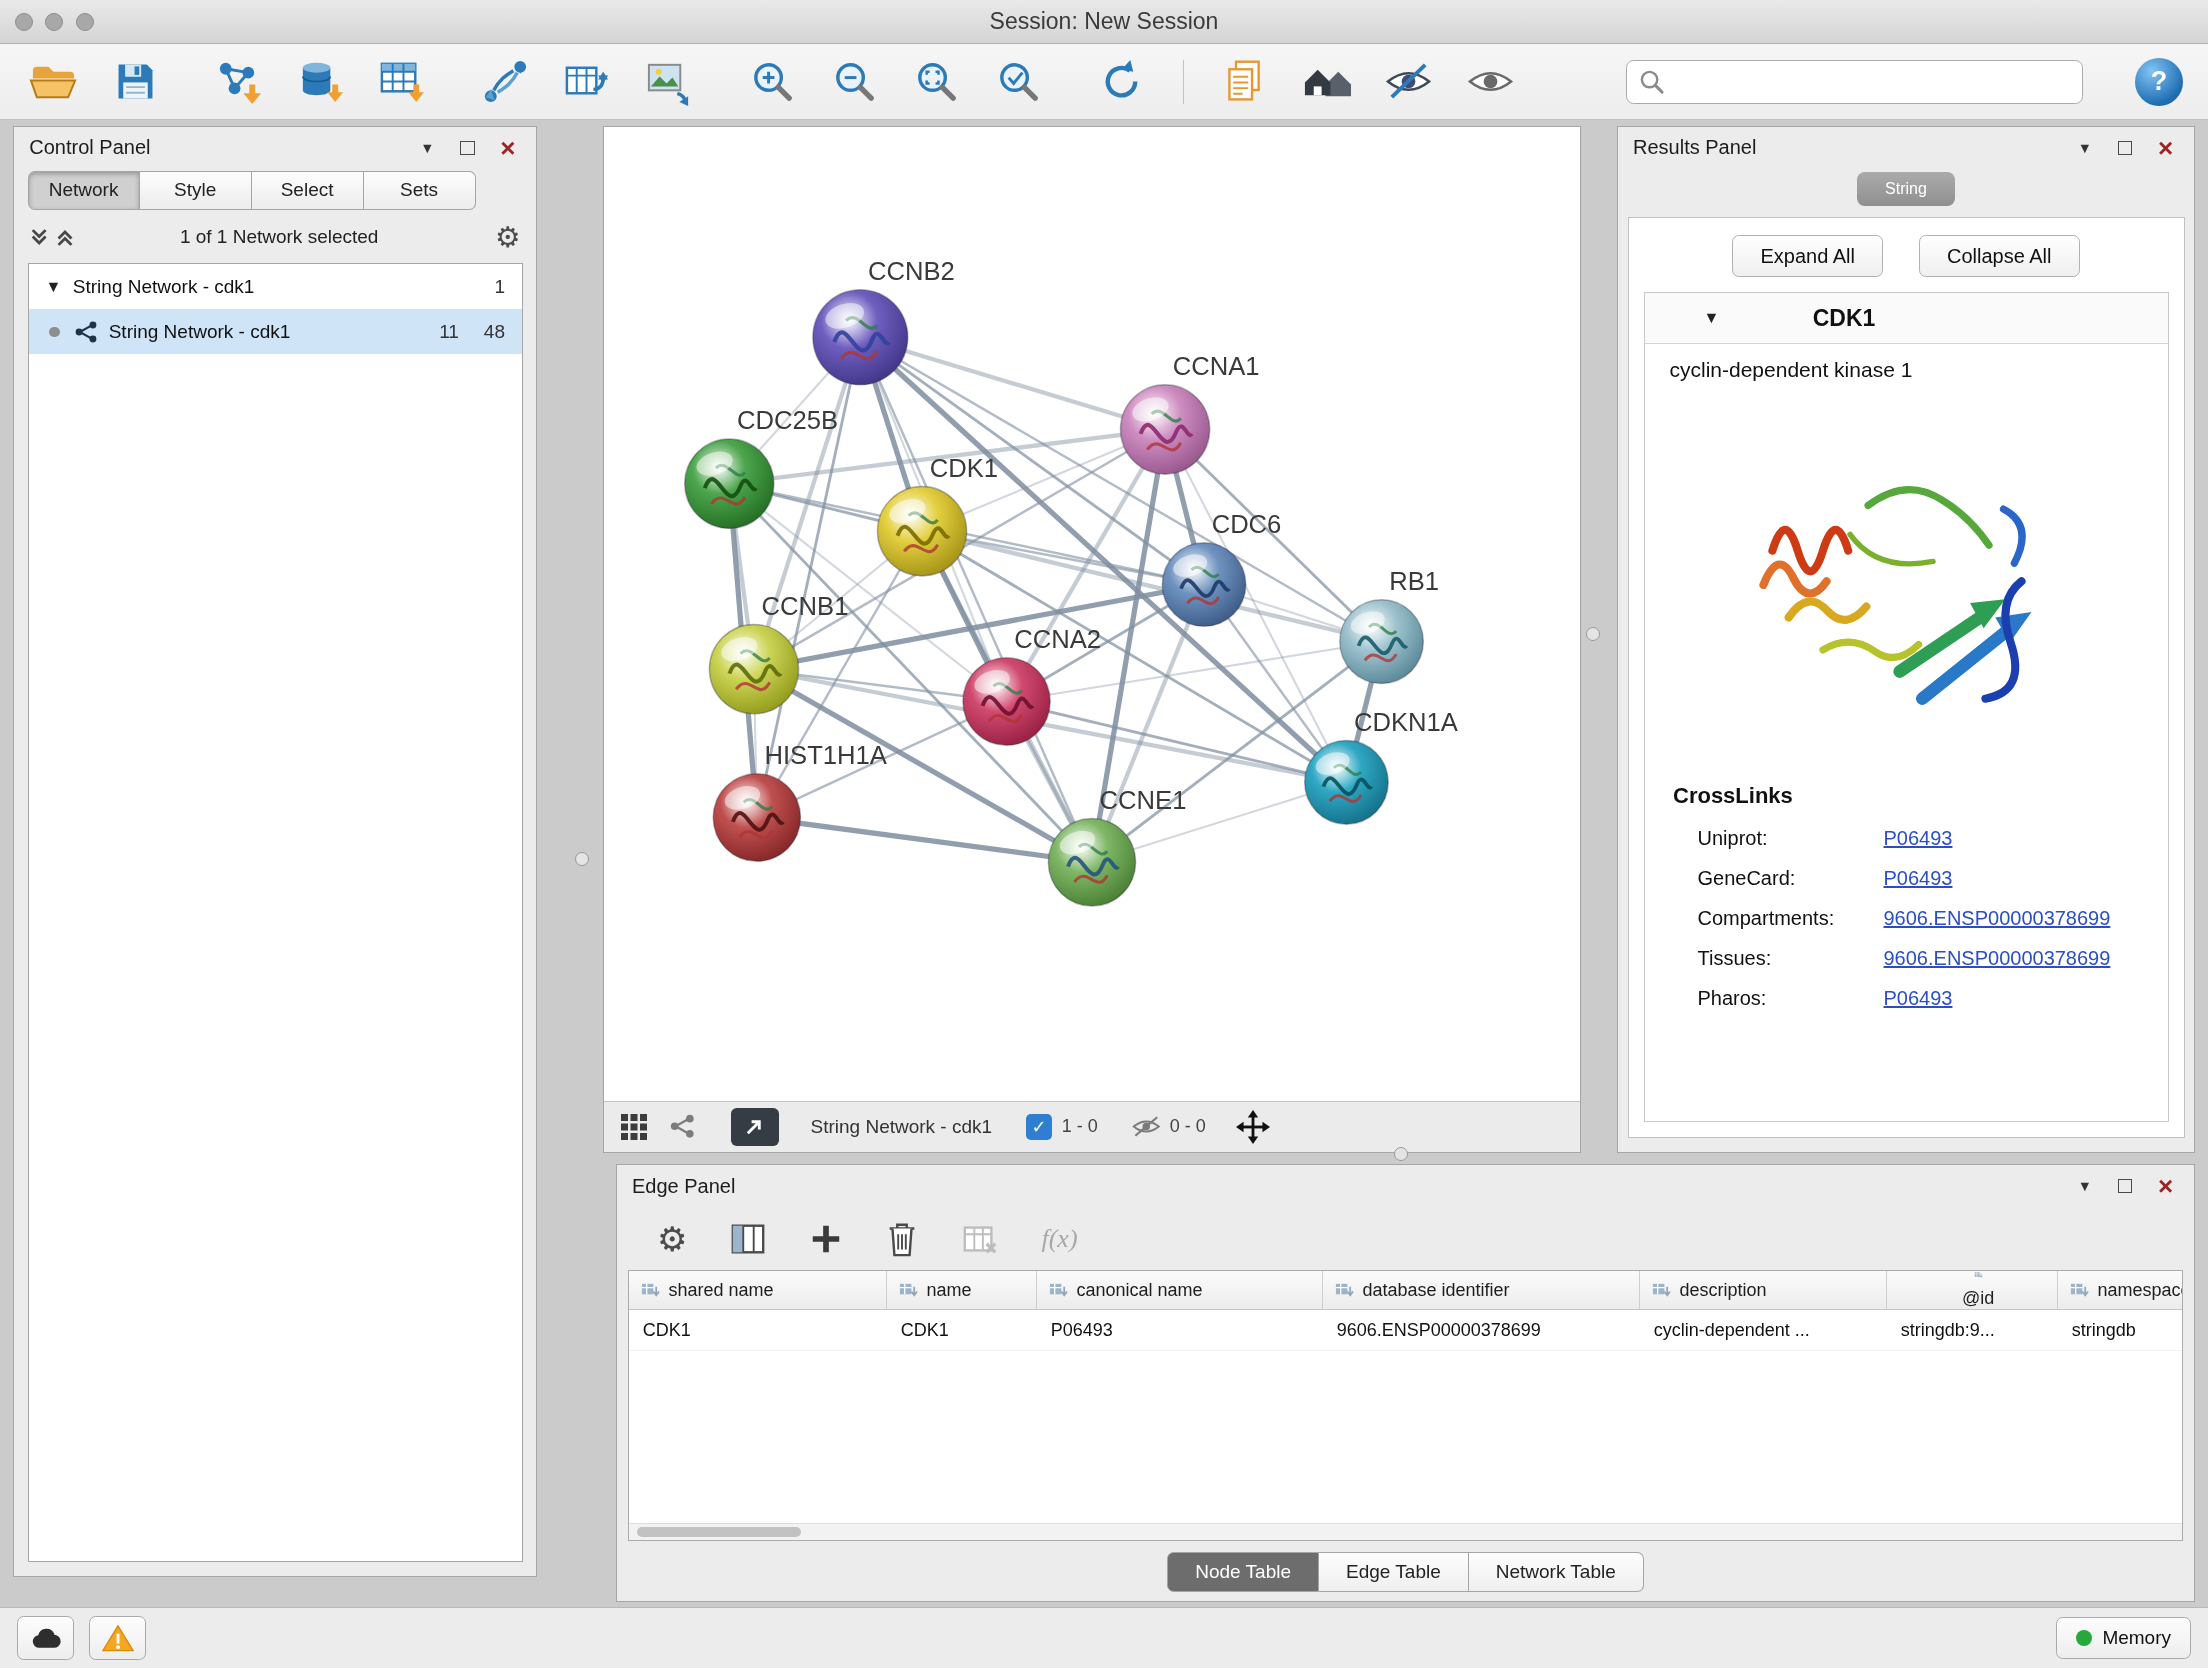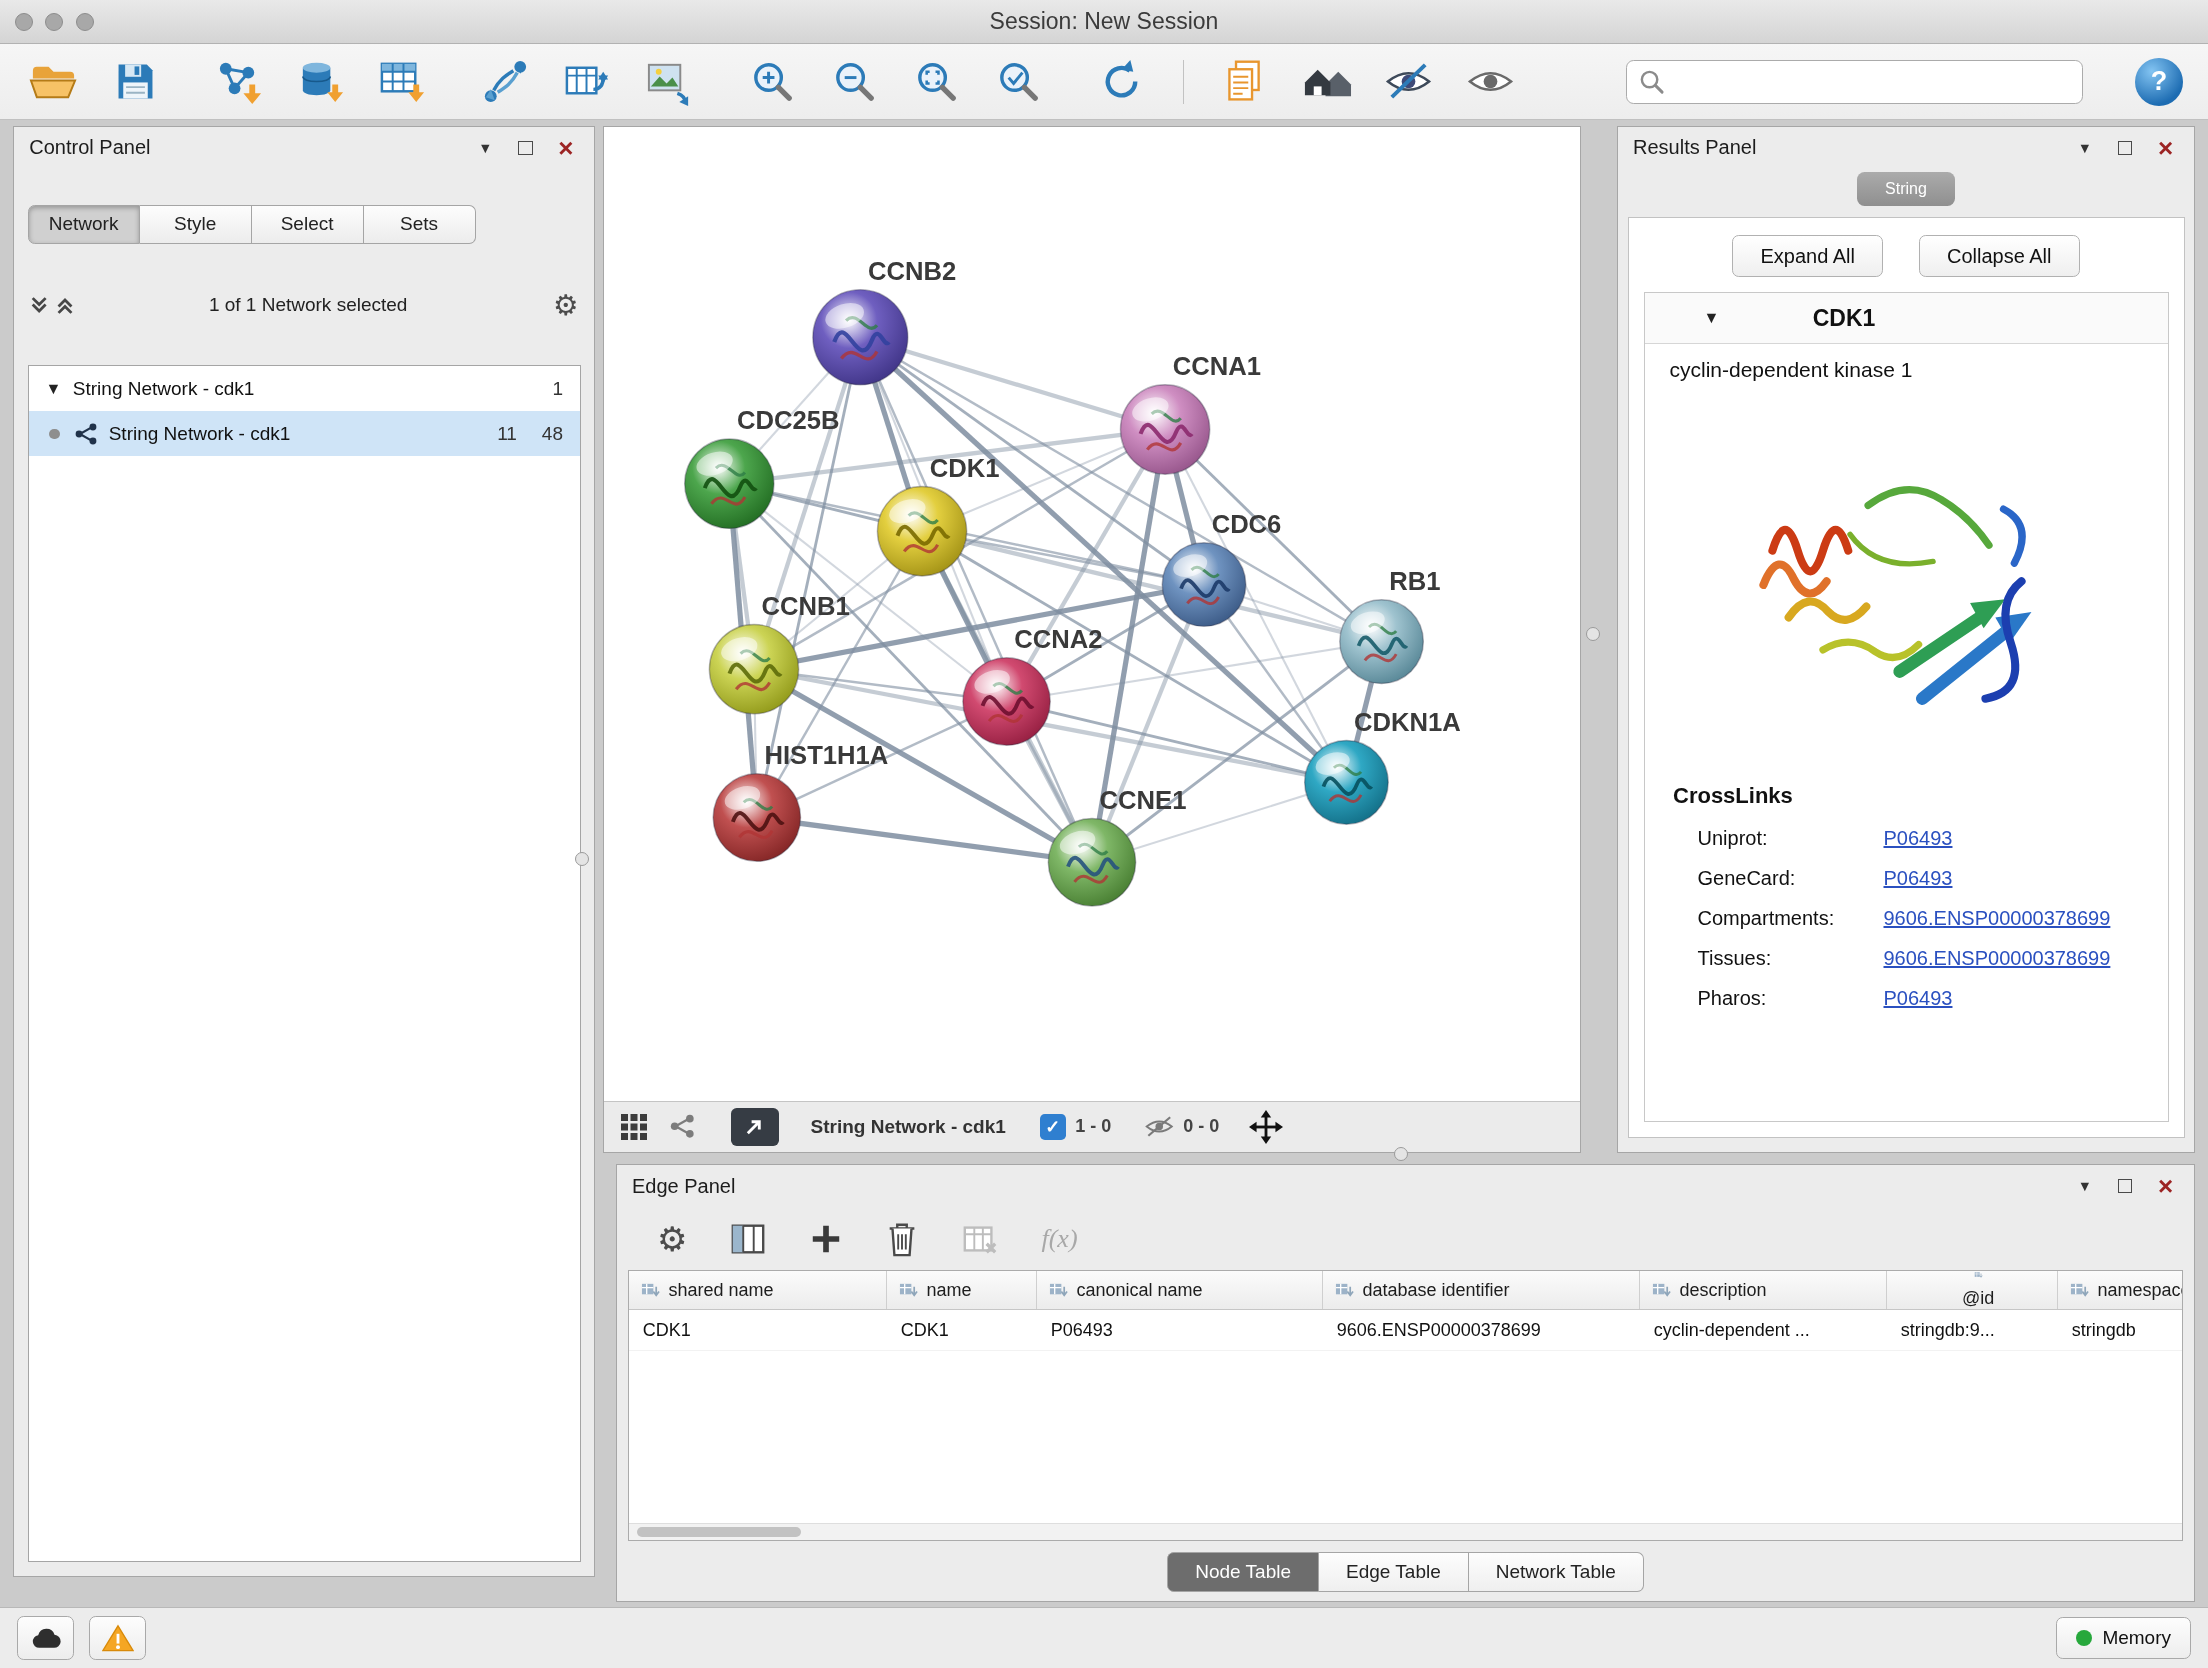--- a/index.html
+++ b/index.html
@@ -30,40 +30,40 @@
 .phead {display:flex; align-items:center; height:42px; padding:0 15px; font-size:20px; color:#1c1c1c; flex:none;}
 .phead .sp {flex:1;}
 .hicon {display:flex; align-items:center; justify-content:center; width:27px; height:27px; margin-left:13.3px; border:none; background:none;}
 .tri-sm {font-size:14.3px; color:#333; line-height:1;}
 .float-box {width:14.3px; height:14.3px; border:1.9px solid #4a4a4a; background:none;}
 .close-x {font-size:26px; font-weight:bold; color:#9c2424; line-height:1;}
 
 .content {position:absolute; top:120px; left:0; right:0; bottom:61px; background:#cbcbcb;}
 
 
-#control-panel {left:13.3px; top:5.7px; width:582px; height:1451px;gap:34px;}
+#control-panel {left:13.3px; top:5.7px; width:524px; height:1451px;}
 .ctabs {display:flex; margin:1.9px 13.3px 5.7px;}
 .ctab {padding:7.6px 0; width:112px; text-align:center; font-size:19px; color:#222; background:linear-gradient(#fdfdfd,#ececec); border:1px solid #a5a5a5; border-left:none;}
 .ctab:first-child {border-left:1px solid #a5a5a5; border-radius:6.7px 0 0 6.7px;}
 .ctab:last-child {border-radius:0 6.7px 6.7px 0;}
 .ctab.active {background:#d0d0d0; box-shadow:inset 0 1.9px 5.7px rgba(0,0,0,.28);}
 .sel-row {display:flex; align-items:center; height:44px; padding:0 15px; font-size:19px; color:#222; flex:none;}
 .sel-row .sp {flex:1;}
 .gear {font-size:28.5px; color:#4c4c4c; line-height:1;}
 .tree {flex:1; margin:3.8px 13.3px 13.3px; background:#fff; border:1px solid #a5a5a5; overflow:hidden;}
 .trow {display:flex; align-items:center; height:45px; font-size:19px; color:#111; padding:0 17px;}
 .trow.selected {background:#cfe4f7;}
 .tri {font-size:16px; color:#222; margin-right:11.4px; line-height:1;}
 .bullet {width:10.5px; height:10.5px; border-radius:50%; background:#8e8e8e; margin:0 13.3px 0 3.8px; flex:none;}
 .tlabel {flex:1;}
 .tcount {color:#333;}
 .tgap {width:25px;}
 
 
-#network-panel {left:603px; top:5.7px; width:978px; height:1027px; background:#fff;font-weight:bold;}
+#network-panel {left:603px; top:5.7px; width:978px; height:1027px; background:#fff;}
 .net-canvas {flex:1; position:relative; background:#fff;}
 .net-canvas svg {position:absolute; inset:0; width:100%; height:100%;}
 .net-status {height:51px; flex:none; background:#ebebeb; border-top:1px solid #c4c4c4; display:flex; align-items:center; padding:0 15px; font-size:19px; color:#333;}
 .nsicon {border:none; background:none; display:flex; align-items:center; margin-right:19px;}
 .ext-btn {width:48px; height:38px; background:#363c44; border:none; border-radius:5.7px; display:flex; align-items:center; justify-content:center; margin-left:15px; margin-right:0;}
 .net-name {margin-left:32px;}
 .nstat {display:flex; align-items:center; gap:9.5px; font-size:18px; color:#444; margin-left:34px;}
 .nstat:first-of-type {margin-left:auto;}
 .cbx {width:26px; height:26px; border-radius:4.8px; background:#2f7fd0; color:#fff; font-size:18px; display:flex; align-items:center; justify-content:center;}
 

